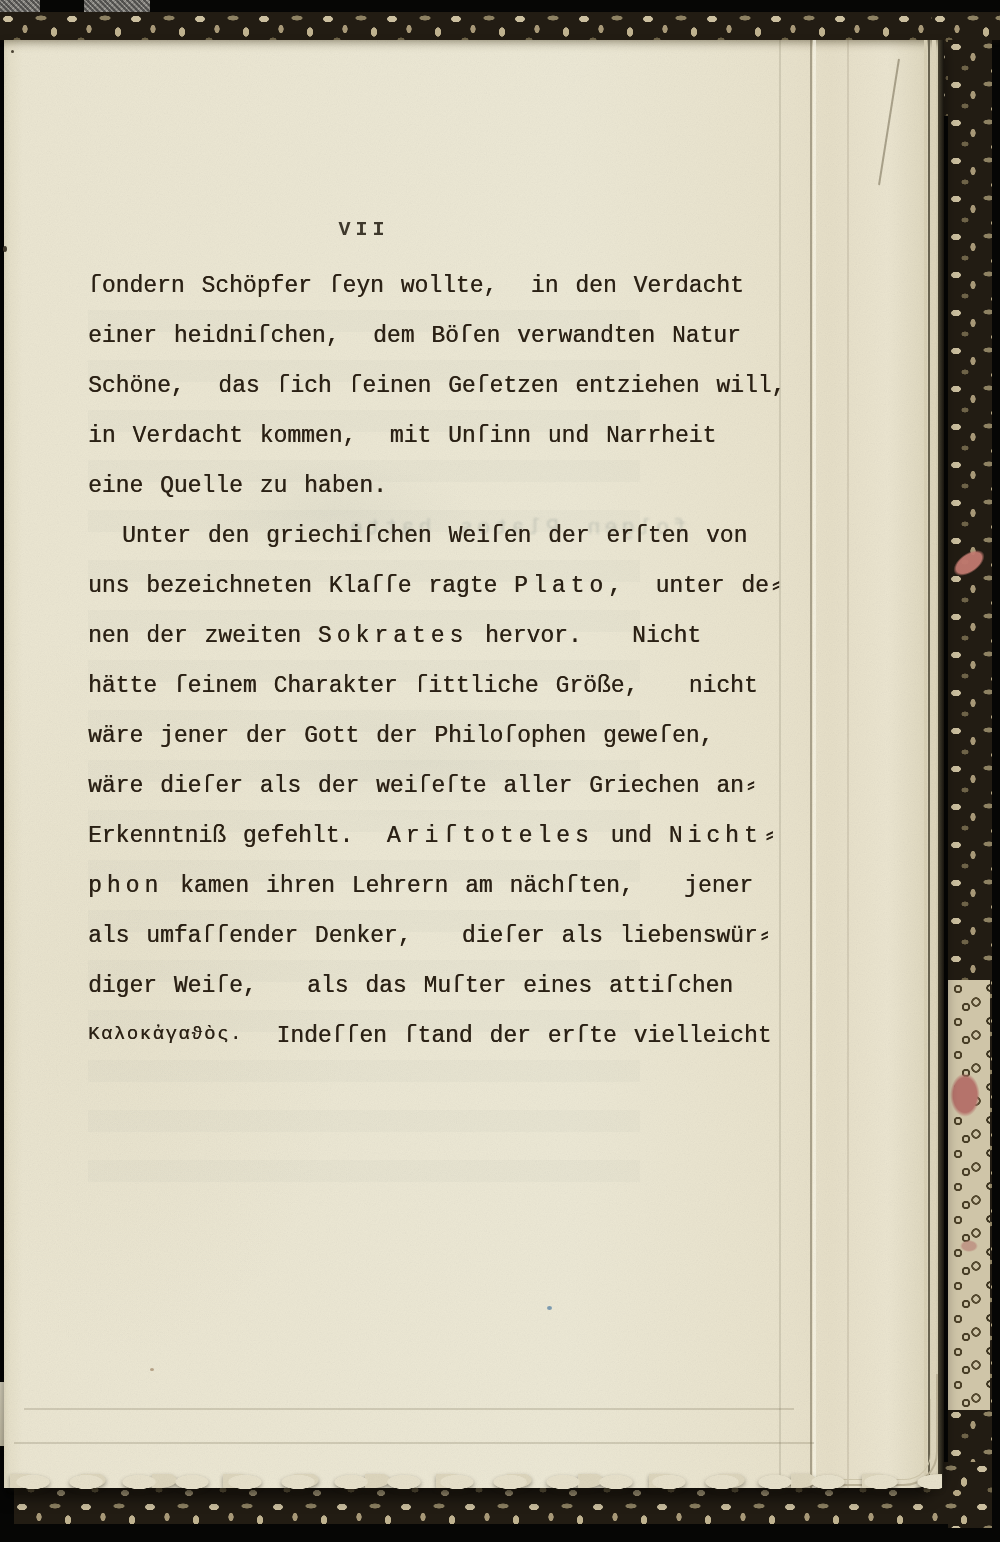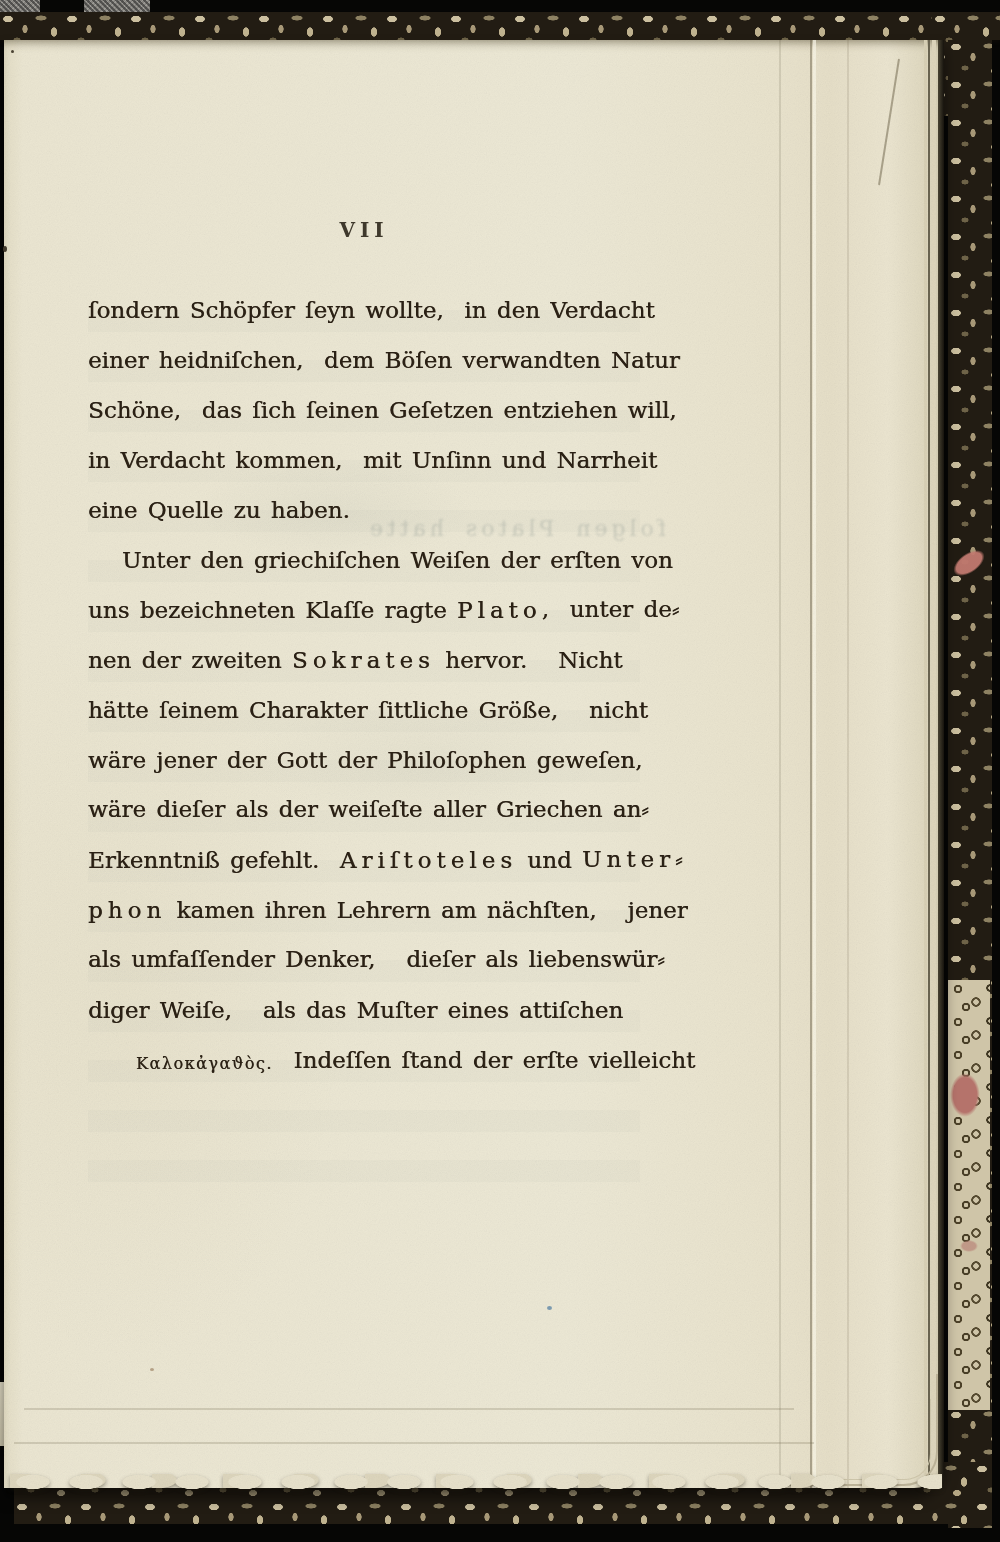--- a/index.html
+++ b/index.html
@@ -67,20 +67,21 @@
   .page-stack{
     position:absolute;left:4px;top:40px;width:940px;height:1448px;
     border-bottom-right-radius:30px;
     background-image:
       radial-gradient(ellipse 200px 70px at 330px 470px, rgba(125,138,130,.07), transparent 70%),
       radial-gradient(ellipse 260px 90px at 420px 720px, rgba(120,130,120,.05), transparent 70%),
       radial-gradient(ellipse 300px 500px at 120px 950px, rgba(180,165,120,.07), transparent 75%),
       linear-gradient(90deg,#e3ddc5 0,#ebe6d2 2%,#ece8d5 60%,#e9e3cd 82%,#e6dfc8 88%,#ebe5d0 94%,#dcd5bb 99%,#c9c2a8 100%);
     background-color:var(--paper);
     box-shadow: inset 0 8px 10px -6px rgba(70,60,35,.55), 0 10px 14px rgba(0,0,0,.5);
+    font-family: Liberation Mono, monospace;
   }
   .vline{position:absolute;top:0;height:100%;}
   .fold-faint {left:775px;width:2px;background:rgba(96,86,62,.16);}
   .fold-main-d{left:806px;width:2px;background:rgba(96,86,62,.45);}
   .fold-main-l{left:809px;width:3px;background:rgba(250,246,232,.7);}
   .fold-faint2{left:843px;width:2px;background:rgba(96,86,62,.14);}
   .fe-light1{left:920px;width:3px;background:#d9d1b6;}
   .fe-dark1 {left:924px;width:2px;background:#6a6450;}
   .fe-light2{left:928px;width:4px;background:#ded6bc;}
   .fe-dark2 {left:934px;width:6px;background:linear-gradient(90deg,#4a4433,#16130d);}
@@ -106,24 +107,24 @@
   
   .page-number{
     position:absolute;left:84px;top:178px;width:552px;text-align:center;
     font-size:20px;font-weight:bold;letter-spacing:5px;color:var(--page-number-ink);
   }
   .textblock{
     position:absolute;left:84px;top:233px;width:560px;
     font-size:23px;color:var(--ink);word-spacing:3px;
     text-shadow:0.4px 0 0 rgba(42,32,20,.8);
   }
-  .line{height:50px;display:flex;align-items:flex-end;white-space:pre;}
+  .line{height:50px;display:flex;align-items:flex-start;white-space:pre;}
   .line.indent{padding-left:34px;}
   .sperr{letter-spacing:5px;}
-  .greek{font-size:16px;letter-spacing:1.5px;margin-left:48px;}
+  .greek{font-size:19px;letter-spacing:1.5px;}
   .bands{
     position:absolute;left:84px;top:270px;width:552px;height:900px;
     background:repeating-linear-gradient(180deg, rgba(125,138,130,.045) 0 22px, transparent 22px 50px);
     pointer-events:none;
   }
   .ghost{
     position:absolute;left:326px;top:476px;width:372px;text-align:center;
     transform:scaleX(-1);filter:blur(1.3px);opacity:.28;color:#7d8a85;
     font-size:22px;letter-spacing:4px;word-spacing:7px;
   }
@@ -181,21 +182,21 @@
         <div class="line"><span>einer heidniſchen,  dem Böſen verwandten Natur</span></div>
         <div class="line"><span>Schöne,  das ſich ſeinen Geſetzen entziehen will,</span></div>
         <div class="line"><span>in Verdacht kommen,  mit Unſinn und Narrheit</span></div>
         <div class="line"><span>eine Quelle zu haben.</span></div>
         <div class="line indent"><span>Unter den griechiſchen Weiſen der erſten von</span></div>
         <div class="line"><span>uns bezeichneten Klaſſe ragte </span><span class="sperr">Plato</span><span>,  unter de⸗</span></div>
         <div class="line"><span>nen der zweiten </span><span class="sperr">Sokrates</span><span> hervor.   Nicht</span></div>
         <div class="line"><span>hätte ſeinem Charakter ſittliche Größe,   nicht</span></div>
         <div class="line"><span>wäre jener der Gott der Philoſophen geweſen,</span></div>
         <div class="line"><span>wäre dieſer als der weiſeſte aller Griechen an⸗</span></div>
-        <div class="line"><span>Erkenntniß gefehlt.  </span><span class="sperr">Ariſtoteles</span><span> und </span><span class="sperr">Unter⸗</span></div>
+        <div class="line"><span>Erkenntniß gefehlt.  </span><span class="sperr">Ariſtoteles</span><span> und </span><span class="sperr">Nicht⸗</span></div>
         <div class="line"><span class="sperr">phon</span><span> kamen ihren Lehrern am nächſten,   jener</span></div>
         <div class="line"><span>als umfaſſender Denker,   dieſer als liebenswür⸗</span></div>
         <div class="line"><span>diger Weiſe,   als das Muſter eines attiſchen</span></div>
         <div class="line"><span class="greek">Καλοκἀγαϑὸς.</span><span>  Indeſſen ſtand der erſte vielleicht</span></div>
       </div>
 
     <svg class="grain" xmlns="http://www.w3.org/2000/svg">
       <filter id="grainf">
         <feTurbulence type="fractalNoise" baseFrequency="0.9" numOctaves="2" stitchTiles="stitch"></feTurbulence>
         <feColorMatrix type="saturate" values="0"></feColorMatrix>

